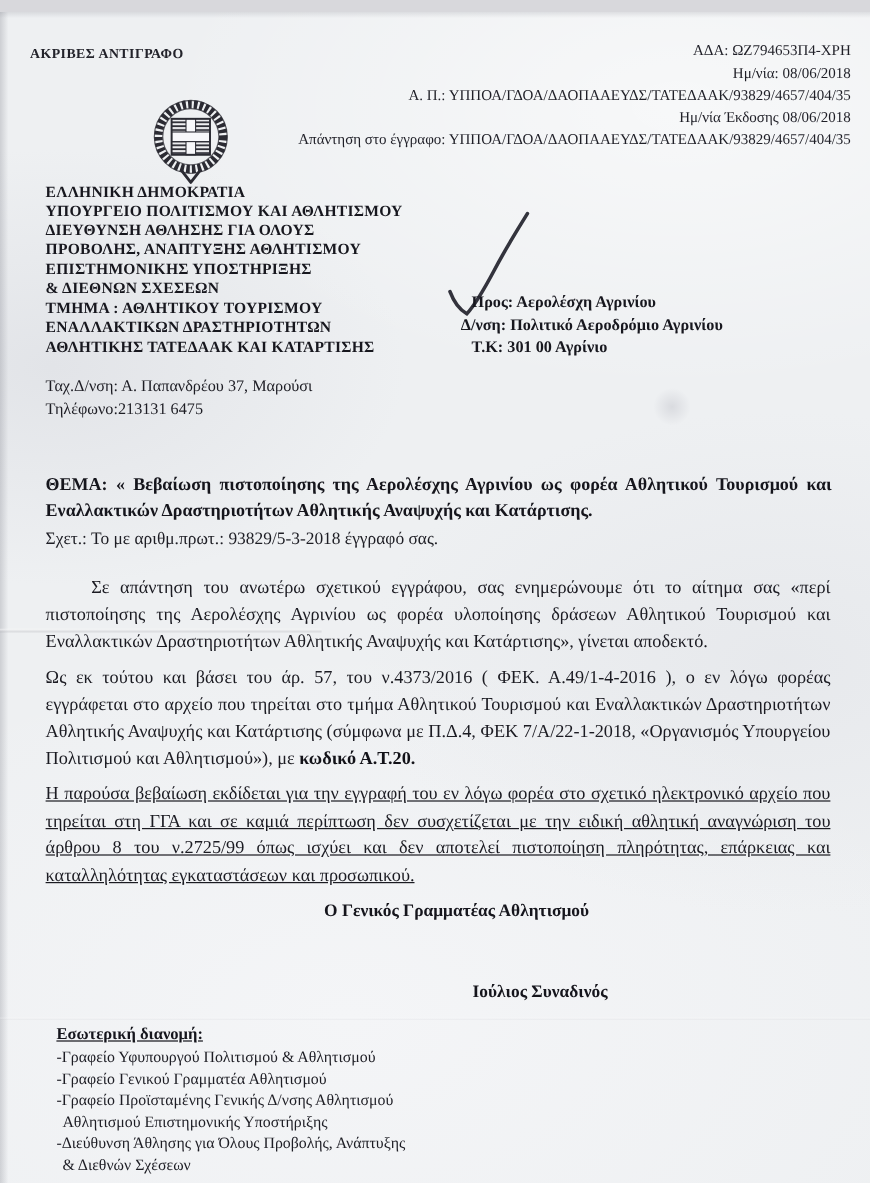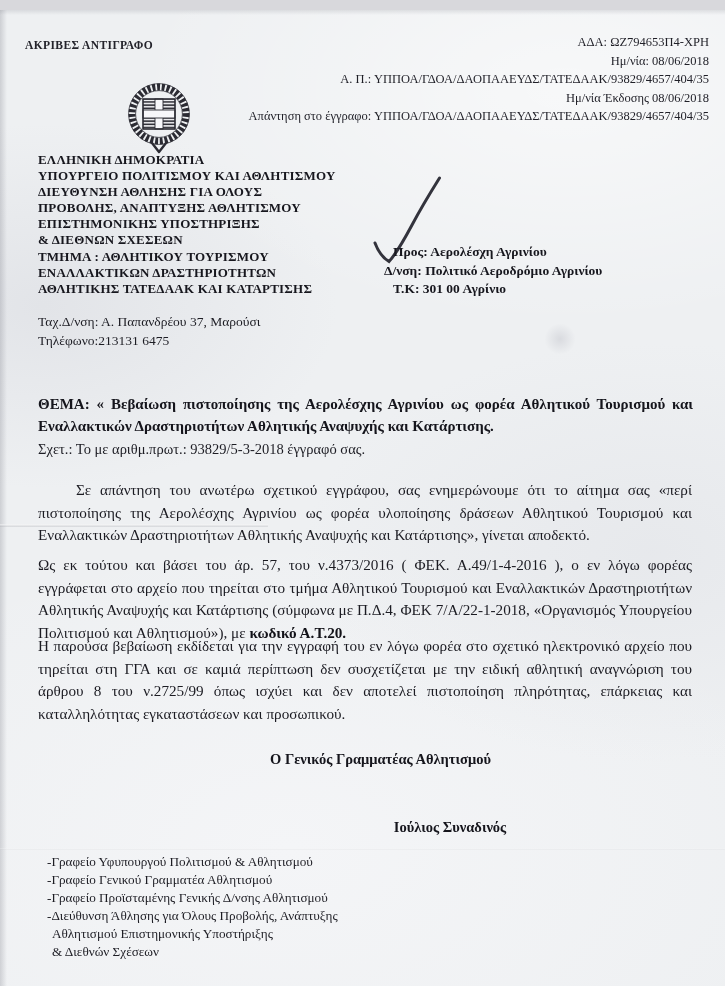--- a/index.html
+++ b/index.html
@@ -42,21 +42,21 @@
   .contact-block{position:absolute;left:38px;top:303px;font-size:13.5px;line-height:18.6px;}
 
   .subject-block{position:absolute;left:38px;top:383px;width:655px;}
   .subject-text{font-weight:bold;font-size:15px;line-height:22px;text-align:justify;color:#15151c;}
   .ref-line{font-size:14.5px;line-height:22px;margin-top:1px;}
 
   .body-par{position:absolute;left:38px;width:654px;font-size:15.2px;line-height:22.6px;text-align:justify;color:#1b1b22;}
   .p1{top:469px;}
   .p1 .indent{display:inline-block;width:38px;}
   .p2{top:544px;}
-  .p3{top:625px;}
+  .p3{top:641px;text-decoration:underline;}
   .bold{font-weight:bold;color:#121218;}
 
   .sig-title{position:absolute;left:270px;top:741px;width:400px;text-align:left;font-weight:bold;font-size:14.5px;color:#15151c;}
   .sig-name{position:absolute;left:250px;top:809px;width:400px;text-align:center;font-weight:bold;font-size:14.5px;color:#15151c;}
 
   .dist-block{position:absolute;left:47px;top:843px;font-size:13.2px;line-height:18px;}
   .dist-header{font-weight:bold;text-decoration:underline;font-size:13.8px;margin-bottom:1px;color:#15151c;}
   .dist-item.cont{padding-left:5px;}
 </style>
 </head>
@@ -132,21 +132,22 @@
   <div class="body-par p1"><span class="indent"></span><span>Σε απάντηση του ανωτέρω σχετικού εγγράφου, σας ενημερώνουμε ότι το αίτημα σας  «περί πιστοποίησης της Αερολέσχης Αγρινίου  ως φορέα υλοποίησης δράσεων Αθλητικού Τουρισμού και Εναλλακτικών Δραστηριοτήτων Αθλητικής Αναψυχής και Κατάρτισης», γίνεται αποδεκτό.</span></div>
 
   <div class="body-par p2"><span>Ως εκ τούτου και βάσει του άρ. 57, του ν.4373/2016 ( ΦΕΚ. Α.49/1-4-2016 ), ο εν λόγω  φορέας εγγράφεται στο αρχείο που τηρείται στο τμήμα Αθλητικού Τουρισμού και Εναλλακτικών Δραστηριοτήτων Αθλητικής Αναψυχής και Κατάρτισης (σύμφωνα με Π.Δ.4, ΦΕΚ 7/Α/22-1-2018, «Οργανισμός Υπουργείου Πολιτισμού και Αθλητισμού»), με </span><span class="bold">κωδικό Α.Τ.20.</span></div>
 
   <div class="body-par p3"><span>Η παρούσα βεβαίωση εκδίδεται για την εγγραφή του εν λόγω φορέα στο σχετικό ηλεκτρονικό αρχείο που τηρείται στη ΓΓΑ και σε καμιά περίπτωση δεν συσχετίζεται με την ειδική αθλητική αναγνώριση του άρθρου 8 του ν.2725/99 όπως ισχύει και δεν αποτελεί πιστοποίηση πληρότητας, επάρκειας και καταλληλότητας εγκαταστάσεων και προσωπικού.</span></div>
 
   <div class="sig-title">Ο  Γενικός Γραμματέας Αθλητισμού</div>
   <div class="sig-name">Ιούλιος  Συναδινός</div>
 
   <div class="dist-block">
+    <div class="dist-header">Εσωτερική διανομή:</div>
     <div class="dist-item">-Γραφείο Υφυπουργού Πολιτισμού &amp; Αθλητισμού</div>
     <div class="dist-item">-Γραφείο Γενικού Γραμματέα Αθλητισμού</div>
     <div class="dist-item">-Γραφείο Προϊσταμένης Γενικής Δ/νσης Αθλητισμού</div>
+    <div class="dist-item cont">Αθλητισμού Επιστημονικής Υποστήριξης</div>
     <div class="dist-item">-Διεύθυνση Άθλησης για Όλους Προβολής, Ανάπτυξης</div>
-    <div class="dist-item cont">Αθλητισμού Επιστημονικής Υποστήριξης</div>
     <div class="dist-item cont">&amp; Διεθνών Σχέσεων</div>
   </div>
 
 </div>
 
 </body></html>

